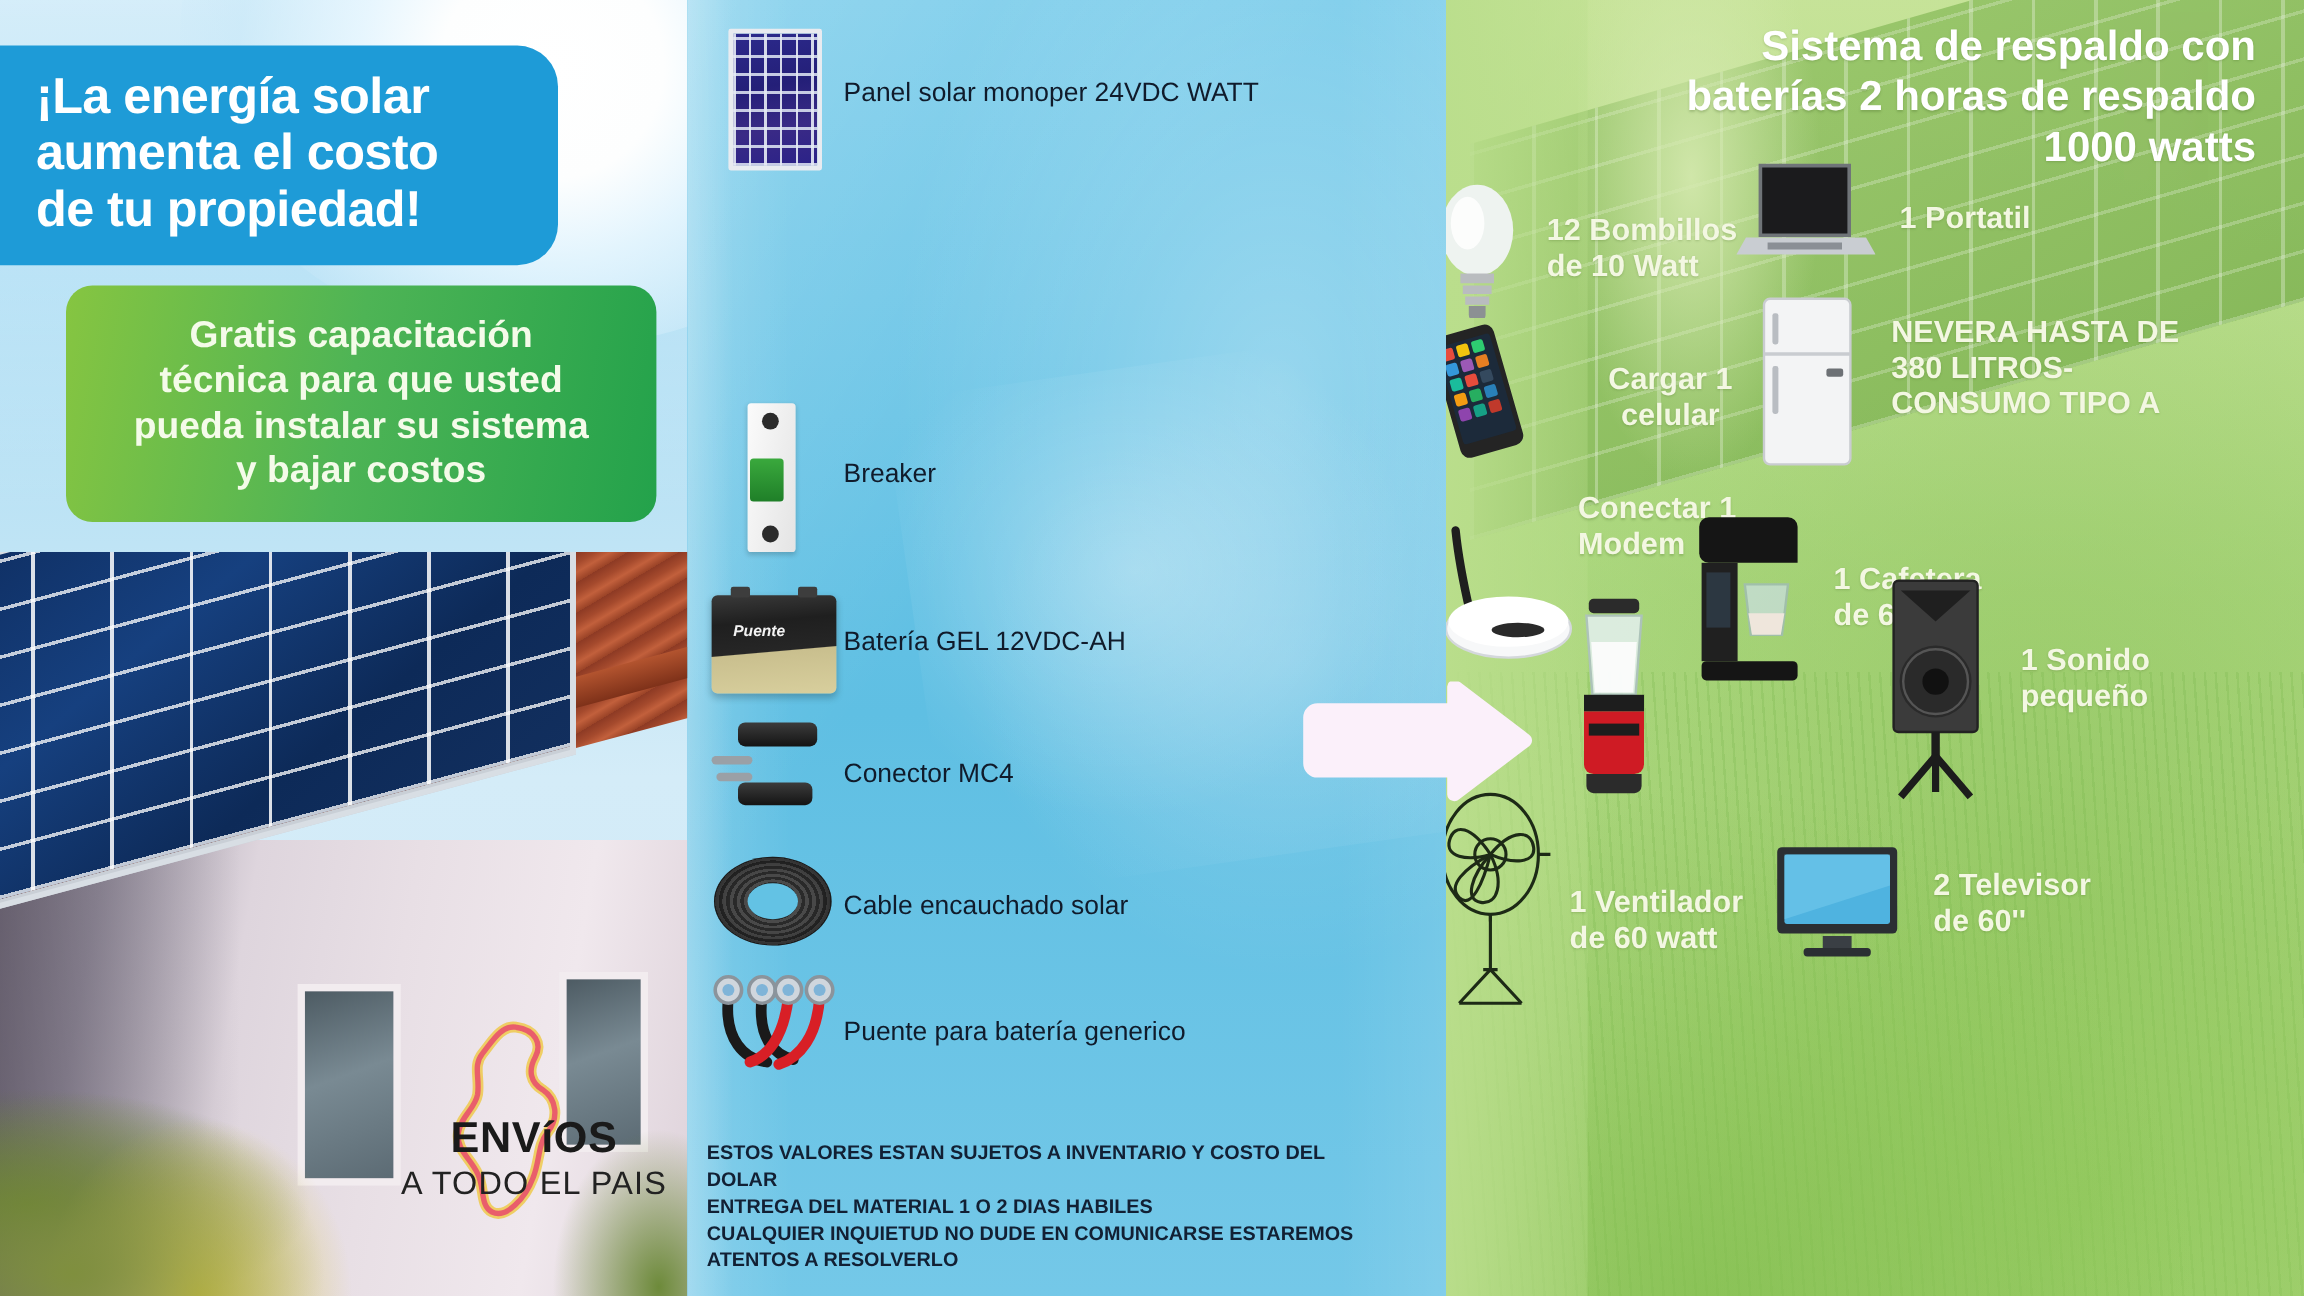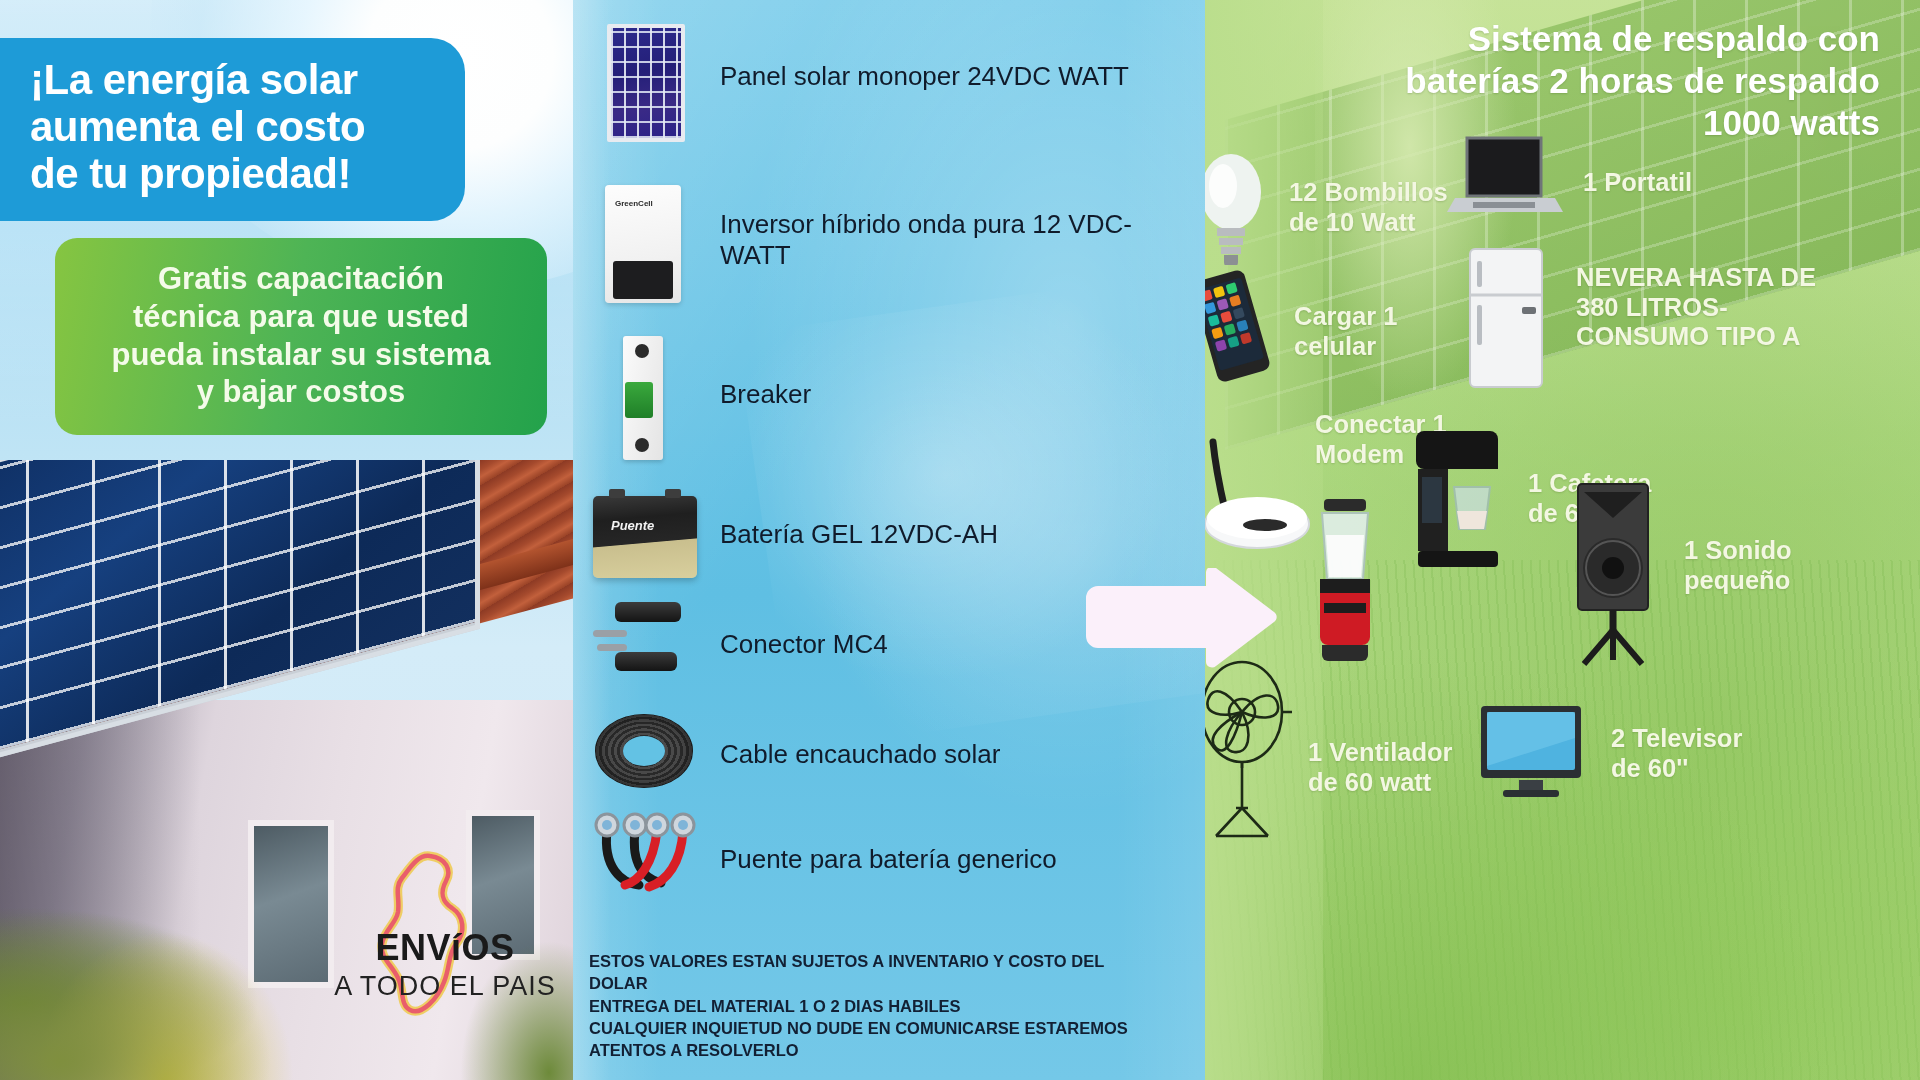--- a/index.html
+++ b/index.html
@@ -79,21 +79,21 @@
       radial-gradient(ellipse at 40% 40%, rgba(255,255,255,.30) 0%, rgba(255,255,255,0) 58%),
       radial-gradient(ellipse at 65% 62%, rgba(160,215,238,.55) 0%, rgba(160,215,238,0) 60%);
     transform:rotate(-8deg); }
   .mid-band { position:absolute; left:0; top:0; width:38px; height:1080px;
     background:linear-gradient(90deg, rgba(255,255,255,.22), rgba(255,255,255,0)); }
   .mid-band2 { position:absolute; left:0; top:0; width:632px; height:1080px;
     background:linear-gradient(90deg, rgba(255,255,255,.16) 0%, rgba(255,255,255,0) 14%, rgba(255,255,255,0) 86%, rgba(255,255,255,.10) 100%); }
 
   .item { position:absolute; display:flex; align-items:center; }
   .item .thumb { width:110px; height:110px; position:relative; flex:0 0 110px; }
-  .item .lbl { font-size:26px; color:#101b2b; line-height:1.2; margin-left:21px; width:420px; }
+  .item .lbl { font-size:22px; color:#101b2b; line-height:1.2; margin-left:4px; width:420px; }
 
   
   .pv-mini { position:absolute; left:18px; top:2px; width:78px; height:118px;
     background:
       repeating-linear-gradient(90deg, rgba(230,235,245,.9) 0px, rgba(230,235,245,.9) 2px, rgba(0,0,0,0) 2px, rgba(0,0,0,0) 13px),
       repeating-linear-gradient(0deg, rgba(225,232,245,.85) 0px, rgba(225,232,245,.85) 2px, rgba(0,0,0,0) 2px, rgba(0,0,0,0) 15px),
       linear-gradient(170deg,#2c2a8c 0%,#241f78 40%,#3a2a86 70%,#2b2288 100%);
     border:4px solid #e8ebf0; border-radius:2px; }
   .inv { position:absolute; left:16px; top:0px; width:76px; height:118px;
     background:linear-gradient(170deg,#fdfdfd 0%,#f1f1f1 62%,#e6e6e6 100%); border-radius:4px;
@@ -220,28 +220,20 @@
     <div class="mid-band2"></div>
     <div class="mid-band"></div>
 
     <div class="item" style="left:16px; top:22px;">
       <div class="thumb">
         <div class="pv-mini"></div>
       </div>
       <div class="lbl">Panel solar monoper 24VDC WATT</div>
     </div>
 
-    <div class="item" style="left:16px; top:185px;">
-      <div class="thumb">
-        <div class="inv">
-            <span class="lg">GreenCell</span>
-          </div>
-      </div>
-      <div class="lbl">Inversor híbrido onda pura 12 VDC-WATT</div>
-    </div>
 
     <div class="item" style="left:16px; top:340px;">
       <div class="thumb">
         <div class="brk">
           <div class="scr" style="top:8px;"></div>
           <div class="lever"></div>
           <div class="scr" style="bottom:8px; top:auto;"></div>
         </div>
       </div>
       <div class="lbl">Breaker</div>
@@ -365,21 +357,21 @@
               <rect x="47" y="41" width="10" height="10" rx="2" fill="#34495e"></rect>
             <rect x="21" y="54" width="10" height="10" rx="2" fill="#f39c12"></rect>
               <rect x="34" y="54" width="10" height="10" rx="2" fill="#27ae60"></rect>
               <rect x="47" y="54" width="10" height="10" rx="2" fill="#2980b9"></rect>
             <rect x="21" y="67" width="10" height="10" rx="2" fill="#8e44ad"></rect>
               <rect x="34" y="67" width="10" height="10" rx="2" fill="#16a085"></rect>
               <rect x="47" y="67" width="10" height="10" rx="2" fill="#c0392b"></rect>
           </g>
         </g>
       </svg>
-      <div class="t" style="margin-left:92px; padding-top:32px;">Cargar 1
+      <div class="t" style="margin-left:92px; padding-top:32px;text-align:center;">Cargar 1
 celular</div>
     </div>
 
     <div class="ap" style="left:255px; top:245px; width:460px;">
       <svg width="92" height="145" viewBox="0 0 92 145" style="float:left">
         <rect x="10" y="4" width="72" height="138" rx="5" fill="#f3f4f5" stroke="#c9ccd0" stroke-width="2"></rect>
         <line x1="10" y1="50" x2="82" y2="50" stroke="#c9ccd0" stroke-width="3"></line>
         <rect x="17" y="16" width="5" height="26" rx="2" fill="#b9bdc2"></rect>
         <rect x="17" y="60" width="5" height="40" rx="2" fill="#b9bdc2"></rect>
         <rect x="62" y="62" width="14" height="7" rx="2" fill="#6d7175"></rect>

